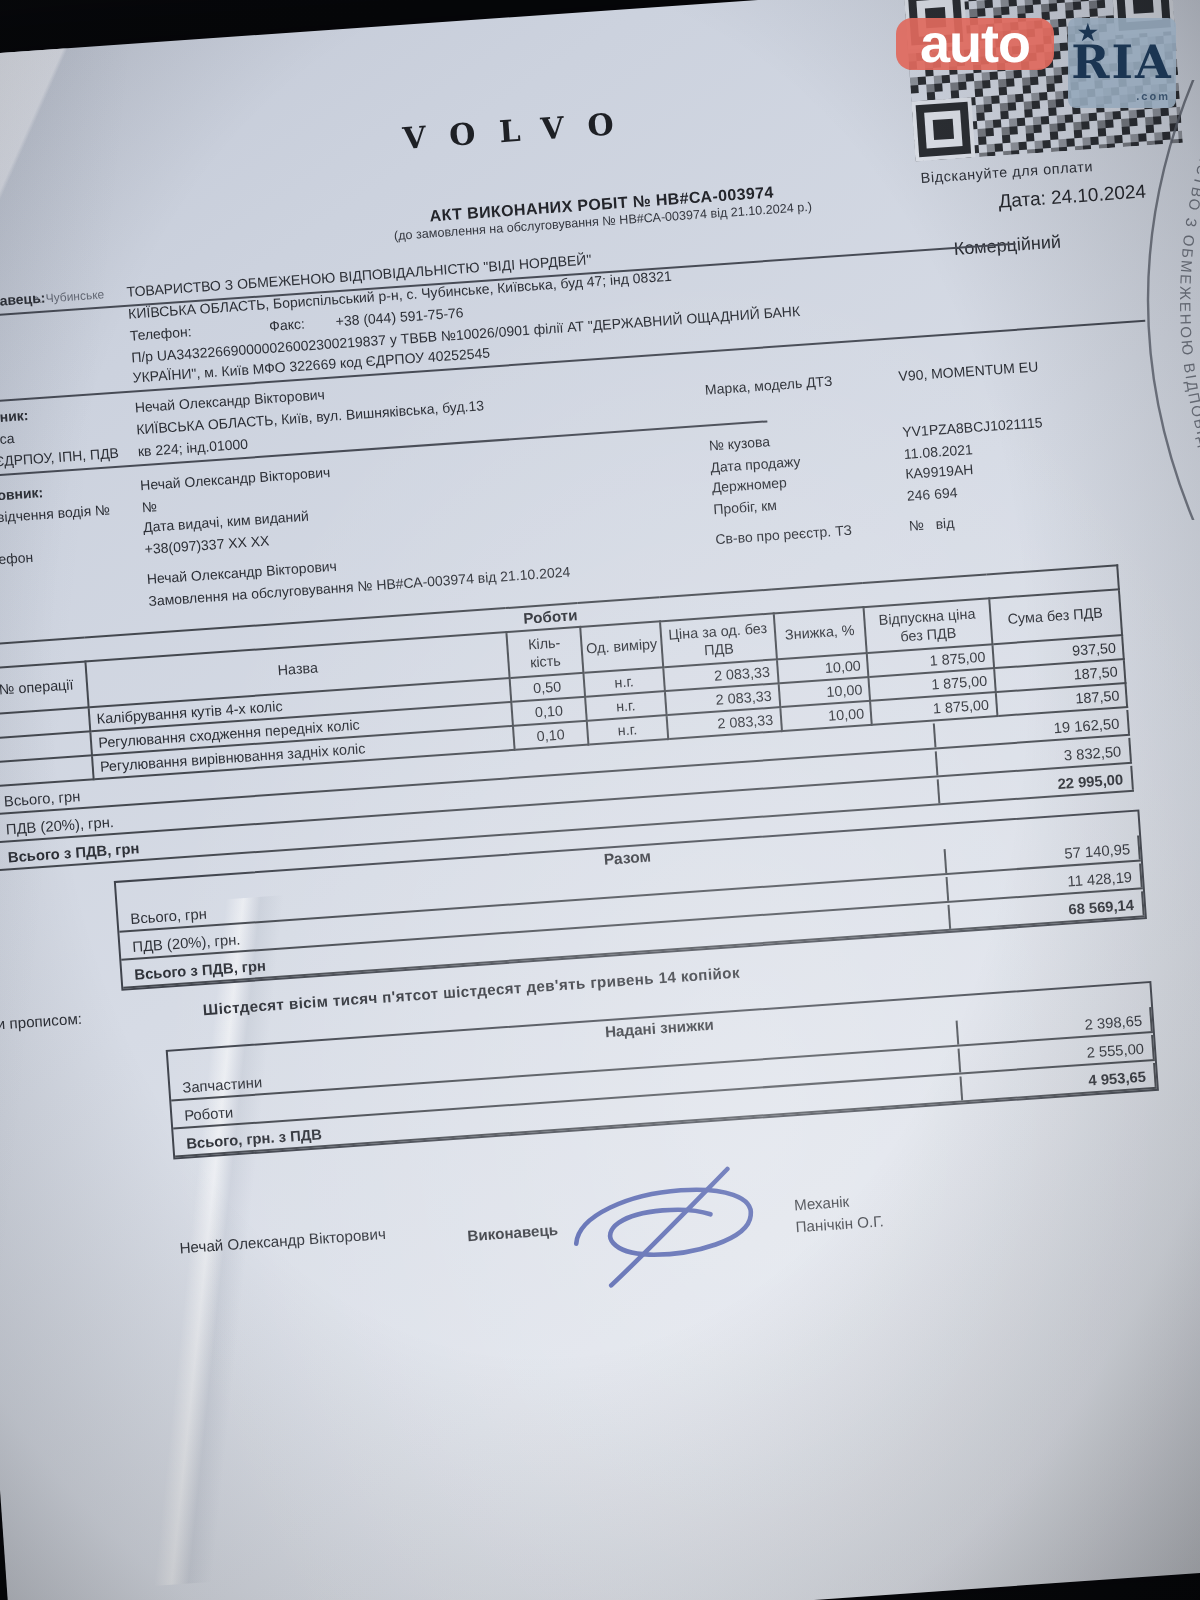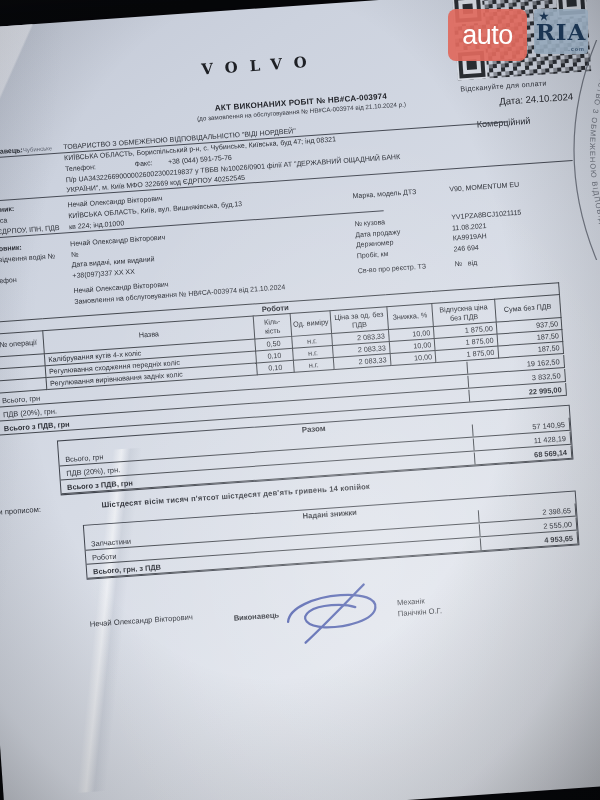--- a/index.html
+++ b/index.html
@@ -81,22 +81,22 @@
   
   .signrow{position:relative;height:70px;margin-top:26px;font-size:7.6px}
   .sig-customer{position:absolute;left:78px;top:14px}
   .sig-exec{position:absolute;left:222px;top:18px;font-weight:700}
   .sig-svg{position:absolute;left:262px;top:-6px}
   .sig-mech{position:absolute;left:386px;top:13px;line-height:1.5}
 
   
   .stamp{position:absolute;left:522px;top:40px;width:78px;height:220px;overflow:hidden;opacity:.8;z-index:3}
   .wm{position:absolute;left:448px;top:9px;display:flex;gap:7px;z-index:20;align-items:flex-start}
-  .wm-auto{width:79px;height:52px;border-radius:8px;display:flex;align-items:center;justify-content:center;
-           color:#fff;font-weight:400;font-size:27px;letter-spacing:-.5px}
+  .wm-auto{width:79px;height:26px;border-radius:8px;display:flex;align-items:center;justify-content:center;
+           color:#fff;font-weight:700;font-size:27px;letter-spacing:-.5px}
   .wm-ria{width:54px;height:45px;border-radius:4px;position:relative;display:flex;align-items:center;justify-content:center;
           font-family:"DejaVu Serif","Liberation Serif",serif;font-weight:700;font-size:23px;letter-spacing:1px}
   .wm-ria .star{position:absolute;left:5px;top:1px;font-size:11px}
   .wm-ria .com{position:absolute;right:3px;bottom:2px;font-size:5.5px;font-family:"Liberation Sans",sans-serif;opacity:.75}
   .vignette{position:absolute;inset:0;pointer-events:none;z-index:15;
      background:radial-gradient(ellipse at 45% 42%, rgba(0,0,0,0) 52%, rgba(8,10,14,.16) 80%, rgba(4,5,7,.38) 100%)}
 </style>
 </head>
 <body>
 

